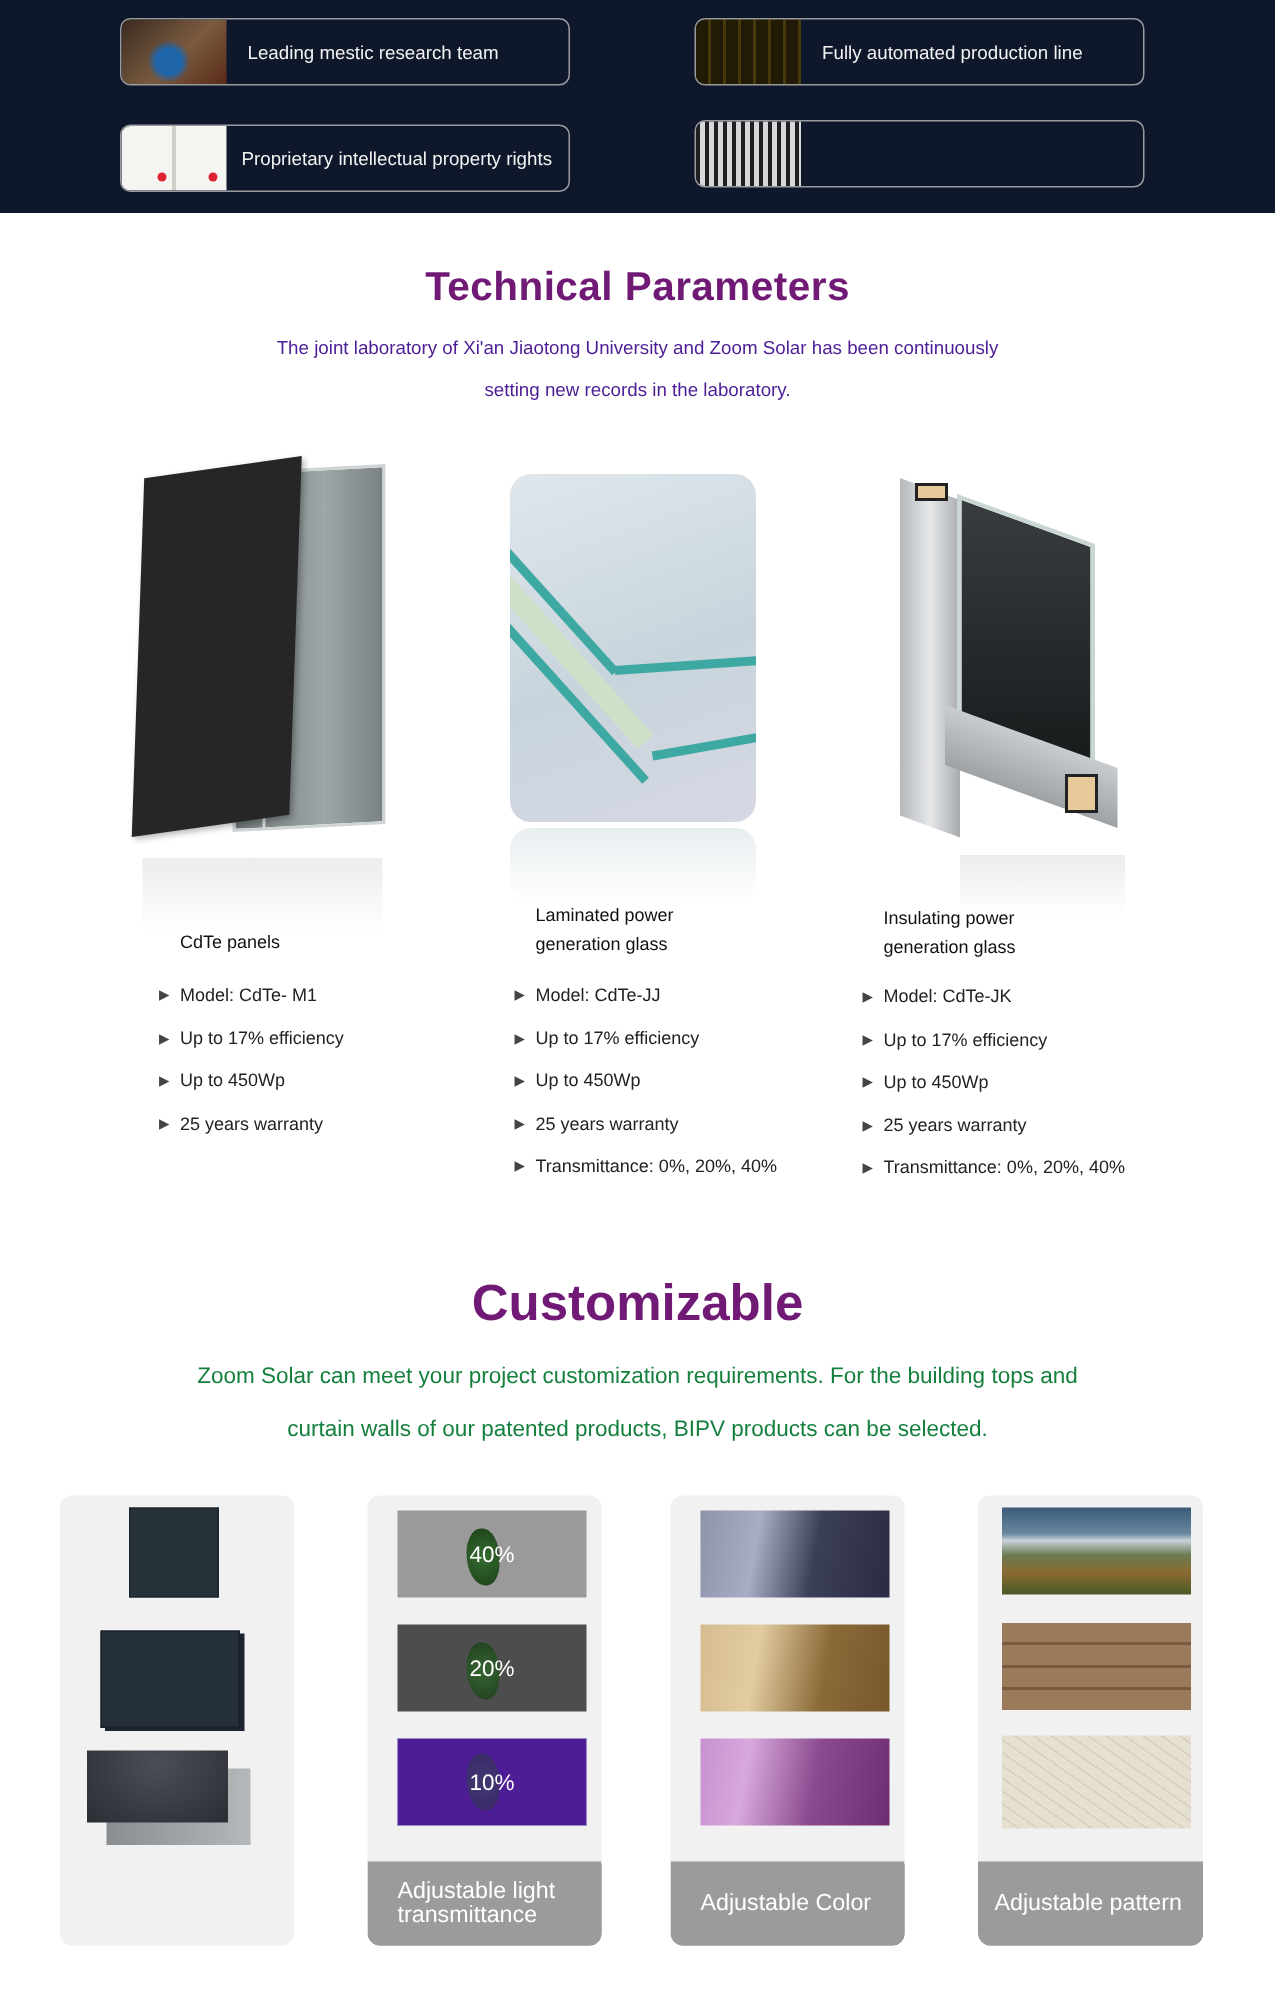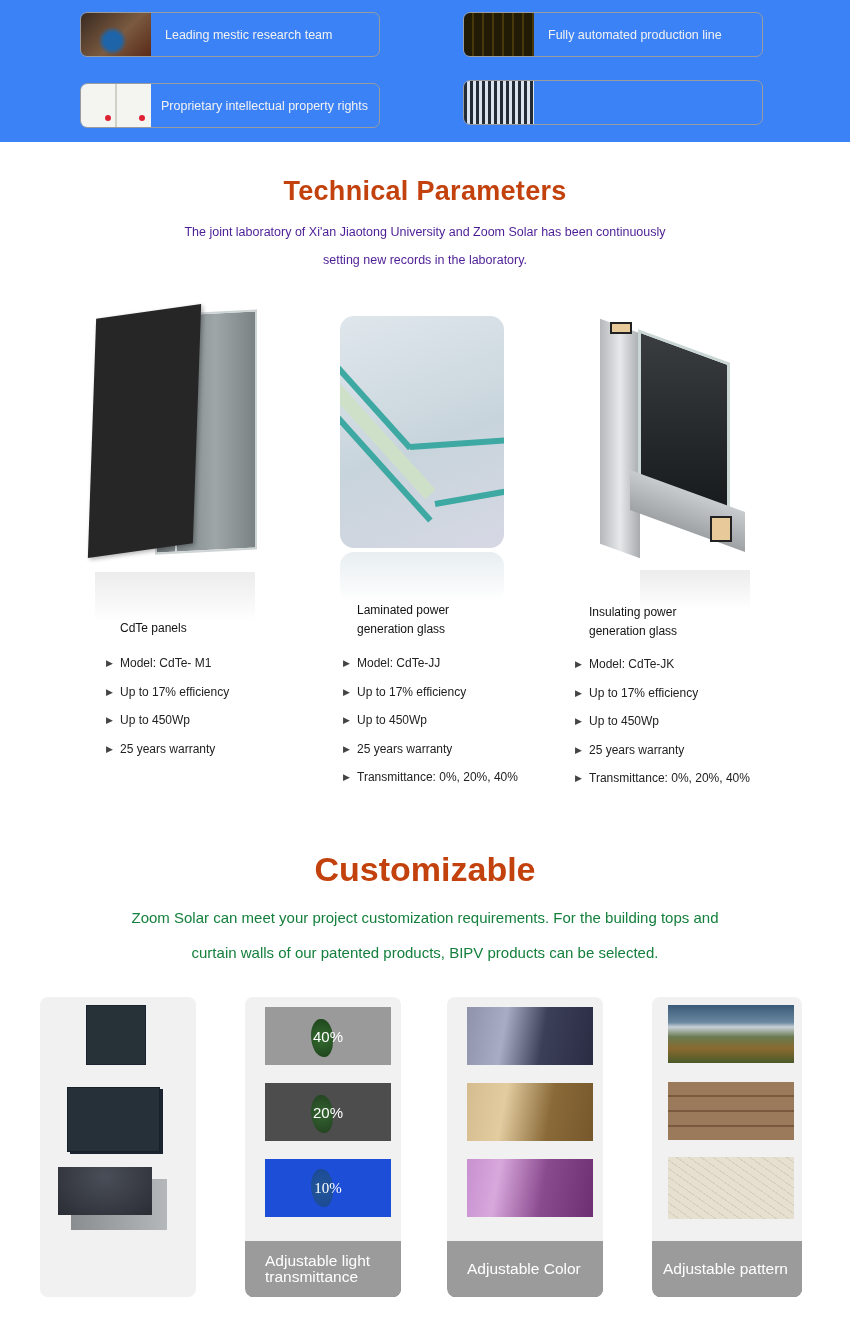--- a/index.html
+++ b/index.html
@@ -1,31 +1,31 @@
 <!DOCTYPE html>
 <html><head>
 <meta charset="utf-8">
 <style>
   * { box-sizing: border-box; margin: 0; padding: 0; }
   html, body { width: 850px; background: #ffffff; }
   body { font-family: "Liberation Sans", "DejaVu Sans", sans-serif; color: #222; position: relative; height: 1331px; overflow: hidden; }
 
   
-  .top-band { position: absolute; left: 0; top: 0; width: 850px; height: 142px; background: #3b82f6; }
+  .top-band { position: absolute; left: 0; top: 0; width: 850px; height: 142px; background: #0f172a; }
   .feature-card { position: absolute; height: 45px; border: 1.5px solid #9a9b9f; border-radius: 7px; overflow: hidden; display: flex; align-items: center; }
   .feature-thumb { width: 70px; height: 100%; flex: 0 0 70px; }
   .feature-text { color: #f2f2f2; font-size: 12.5px; line-height: 18px; padding-left: 14px; }
   .thumb-research { background: radial-gradient(circle at 45% 65%, #1e64a8 0 18%, transparent 30%), linear-gradient(135deg, #3a2a20, #7a5a40 55%, #5a2a18); }
   .thumb-production { background: repeating-linear-gradient(90deg, #2a2a2a 0 8px, #5a5a5a 8px 10px), linear-gradient(#c8a020, #c8a020); background-blend-mode: multiply; }
   .thumb-certs { background: linear-gradient(90deg, #f4f4f0 0 48%, #d0d0c8 48% 52%, #f4f4f0 52%); position: relative; }
   .thumb-certs::after { content: ""; position: absolute; left: 24px; bottom: 6px; width: 6px; height: 6px; border-radius: 50%; background: #d23; box-shadow: 34px 0 0 #d23; }
   .thumb-team { background: repeating-linear-gradient(90deg, #222 0 3px, #eee 3px 6px), linear-gradient(#ddd, #ddd); opacity: .9; }
 
   
-  .section-title { position: absolute; left: 0; width: 850px; text-align: center; color: #c2410c; }
+  .section-title { position: absolute; left: 0; width: 850px; text-align: center; color: #701a75; }
   .tp-title { top: 176px; font-size: 27px; letter-spacing: .3px; }
   .tp-sub { position: absolute; left: 0; width: 850px; text-align: center; font-size: 12.5px; color: #4c1d95; line-height: 28px; top: 218px; }
   
   .panel-back { position: absolute; left: 155px; top: 312px; width: 102px; height: 240px; background: linear-gradient(90deg, #6e7678, #9ea6a8 60%, #7a8284); border: 2px solid #cfd4d5; transform: skewY(-3deg); }
   .panel-back::after { content: ""; position: absolute; left: 18px; top: 0; bottom: 0; width: 2px; background: #d8dcdc; }
   .panel-front { position: absolute; left: 92px; top: 312px; width: 105px; height: 238px; background: #262626; transform: skewY(-8deg) skewX(-2deg); box-shadow: 2px 2px 4px rgba(0,0,0,.3); }
   .panel-reflect { position: absolute; left: 95px; top: 572px; width: 160px; height: 50px; background: linear-gradient(#eaeaea, #fff); opacity: .9; }
   
   .glass-img { position: absolute; left: 340px; top: 316px; width: 164px; height: 232px; border-radius: 14px; background: linear-gradient(160deg, #dfe7ec 0%, #c8d4dc 55%, #d6d8e4 100%); overflow: hidden; }
   .glass-edge { position: absolute; height: 6px; background: #3ea8a2; transform-origin: left center; }
@@ -191,21 +191,21 @@
 
 <div class="cz-card" style="left:245px;">
   <div class="swatch swatch-pct" style="top:10px; background:#9a9a9a;">
     <span class="leaf" style="left:46px; top:12px; opacity:.95;"></span>
     <span style="position:relative;">40%</span>
   </div>
   <div class="swatch swatch-pct" style="top:86px; background:#4d4d4d;">
     <span class="leaf" style="left:46px; top:12px; opacity:.8;"></span>
     <span style="position:relative;">20%</span>
   </div>
-  <div class="swatch swatch-pct" style="top:162px; background:#1d4ed8;font-family:Liberation Serif, serif;">
+  <div class="swatch swatch-pct" style="top:162px; background:#4c1d95;">
     <span class="leaf" style="left:46px; top:10px; opacity:.35;"></span>
     <span style="position:relative;">10%</span>
   </div>
   <div class="cz-label" style="flex-direction:column; align-items:flex-start; justify-content:center;">
     <span>Adjustable light</span>
     <span>transmittance</span>
   </div>
 </div>
 
 <div class="cz-card" style="left:447px;">

